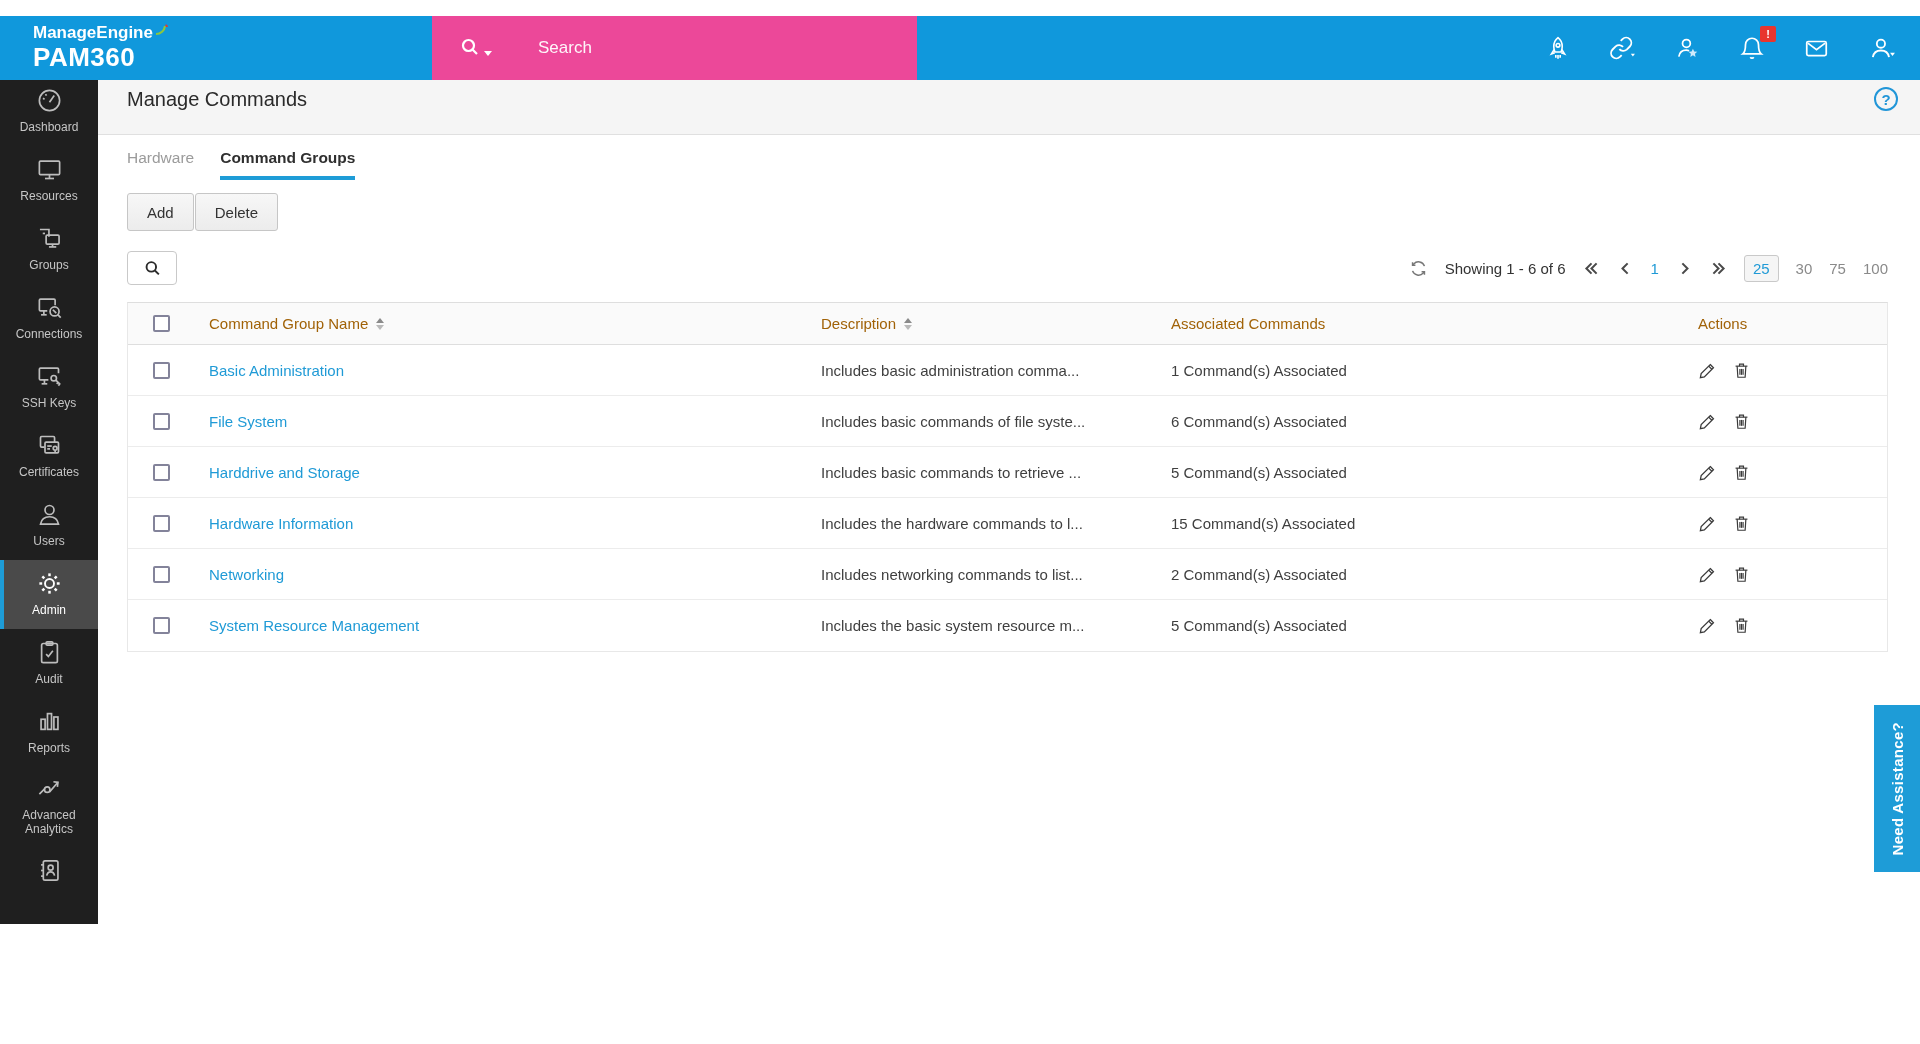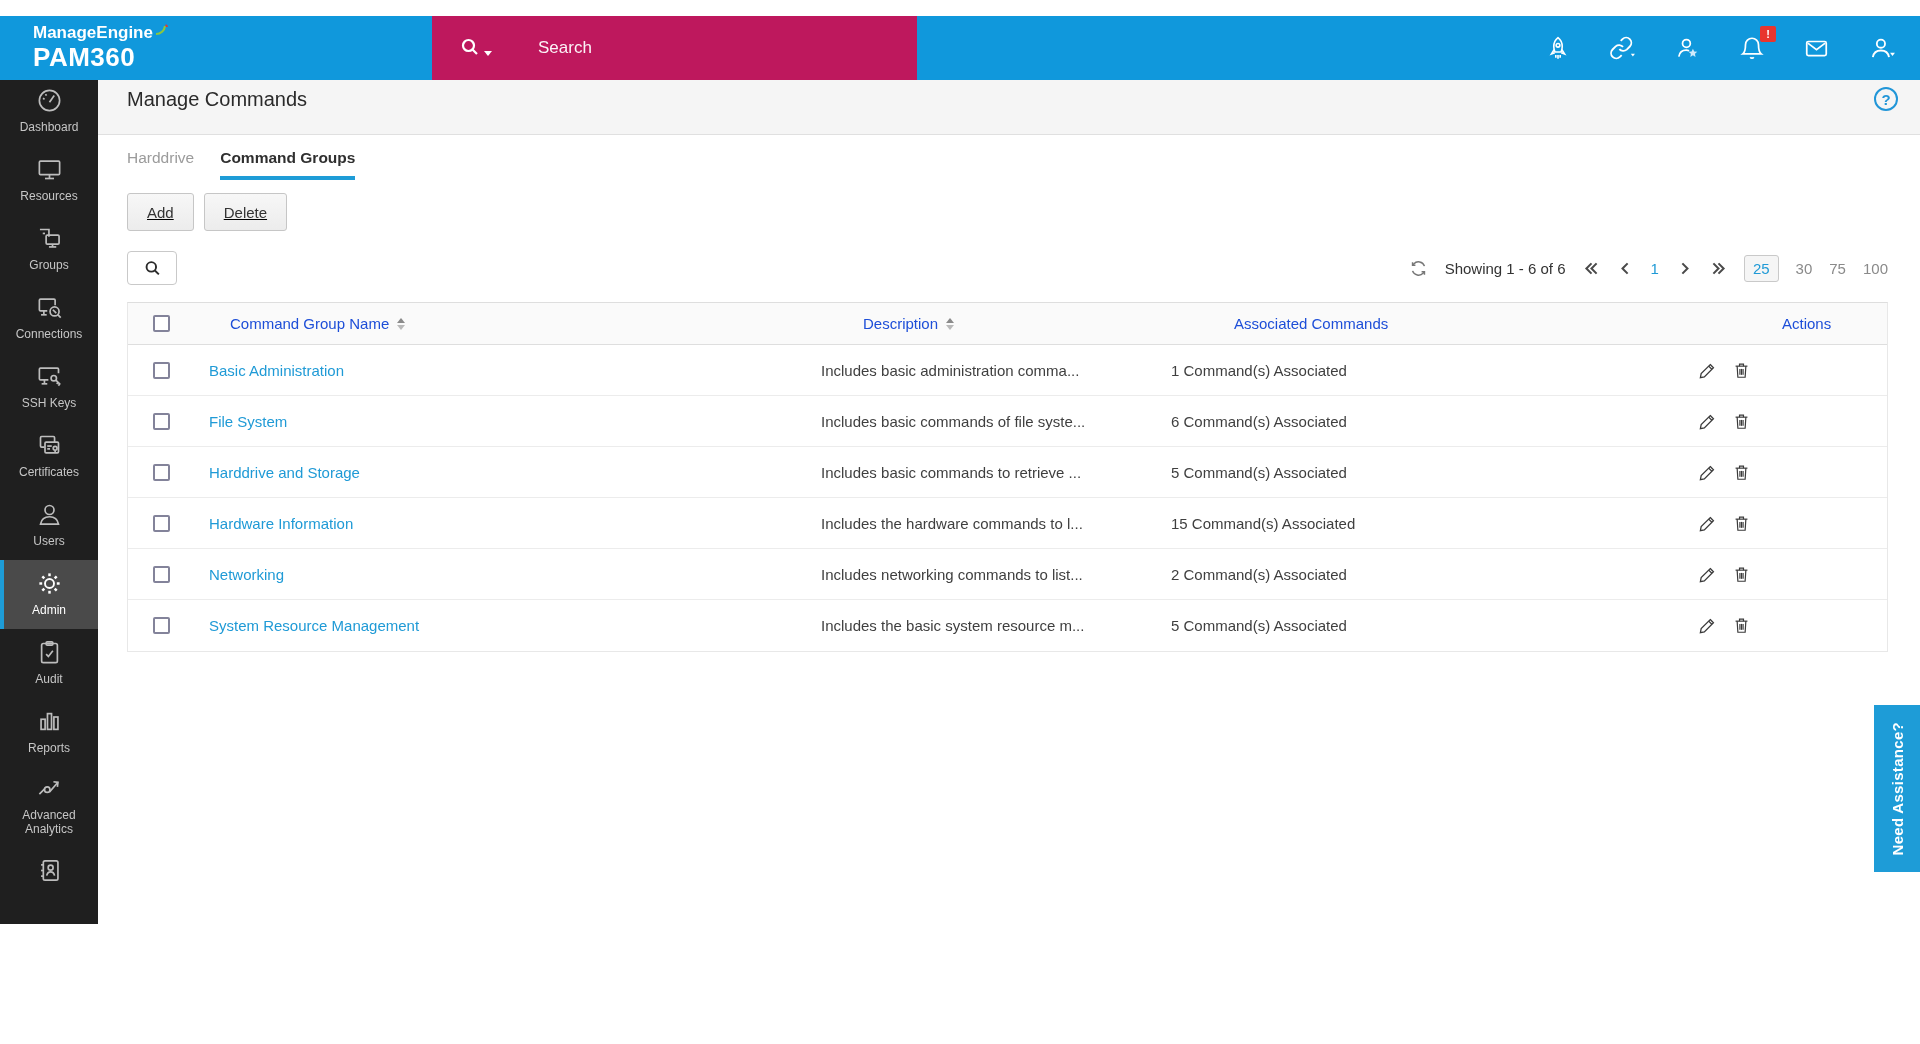--- a/index.html
+++ b/index.html
@@ -6,21 +6,21 @@
   html,body { width:1920px; height:1044px; overflow:hidden; background:#fff;
               font-family:"Liberation Sans", sans-serif; }
 
   
   .topbar { position:fixed; top:16px; left:0; width:1920px; height:64px;
             background:#1098dc; display:flex; align-items:stretch; z-index:20; }
   .logo-block { width:432px; display:flex; flex-direction:column; justify-content:center;
                 padding-left:33px; }
   .brand-top { color:#fff; font-size:17px; font-weight:bold; display:flex; align-items:flex-start; gap:1px; line-height:1; }
   .brand-bottom { color:#fff; font-size:26px; font-weight:bold; letter-spacing:.5px; line-height:1.1; margin-top:2px; }
-  .search-strip { width:485px; background:#be185d; display:flex; align-items:center;
+  .search-strip { width:485px; background:#ec4899; display:flex; align-items:center;
                   padding-left:26px; gap:8px; }
   .search-ico-wrap { display:flex; align-items:flex-end; gap:2px; cursor:pointer; }
   .caret-down { width:0; height:0; border-left:4px solid transparent; border-right:4px solid transparent;
                 border-top:5px solid #fff; margin-bottom:4px; }
   .global-search { background:transparent; border:none; outline:none; color:#fff;
                    font-size:17px; width:300px; margin-left:38px; font-family:"Liberation Sans",sans-serif; }
   .global-search::placeholder { color:#fff; opacity:.95; }
   .topbar-right { flex:1; display:flex; align-items:center; justify-content:flex-end;
                   gap:38px; padding-right:24px; color:#fff; }
   .tb-icon { position:relative; cursor:pointer; display:flex; align-items:center; color:#fff; }
@@ -46,39 +46,39 @@
   .page-title { font-size:20px; color:#2a2a2a; }
   .help-circle { width:24px; height:24px; border:2px solid #2196d8; border-radius:50%;
                  color:#2196d8; font-size:15px; font-weight:bold; display:flex; align-items:center;
                  justify-content:center; cursor:pointer; margin-right:8px; }
 
   .content { padding:0 32px 0 29px; }
   .tabs { display:flex; gap:26px; margin-top:14px; }
   .tab { font-size:15.5px; color:#9b9b9b; padding-bottom:9px; border-bottom:4px solid transparent; cursor:pointer; }
   .tab.active { color:#2f2f2f; font-weight:600; border-bottom-color:#1e9cd7; }
 
-  .btn-row { margin-top:13px; display:flex; gap:10px;text-decoration:underline; }
+  .btn-row { margin-top:13px; display:flex; gap:1px; }
   .btn { background:linear-gradient(#f7f7f7,#ececec); border:1px solid #c6c6c6; border-radius:3px;
          height:38px; padding:0 19px; font-size:15px; color:#333; cursor:pointer;
          font-family:"Liberation Sans",sans-serif; }
 
   .filter-row { margin-top:20px; display:flex; align-items:center; justify-content:space-between; }
   .search-btn { width:50px; height:34px; background:#fff; border:1px solid #c9c9c9; border-radius:4px;
                 display:flex; align-items:center; justify-content:center; cursor:pointer; color:#2b2b2b; }
   .pager { display:flex; align-items:center; gap:17px; font-size:15px; color:#333; }
   .pg-ico { display:flex; align-items:center; cursor:pointer; color:#4a4a4a; }
   .page-num { color:#1f9ad6; cursor:pointer; }
   .size-box { border:1px solid #c9c9c9; background:#f5f5f5; border-radius:3px; padding:4px 8px;
               color:#1f9ad6; font-size:15px; cursor:pointer; }
   .size { color:#8a8a8a; cursor:pointer; }
 
   
   .tbl { margin-top:17px; border:1px solid #e8e8e8; border-top:1px solid #dedede; }
   .thead { display:flex; align-items:center; height:42px; background:#fafafa;
-           border-bottom:1px solid #dedede; font-size:15px; color:#1d4ed8;gap:21px; }
+           border-bottom:1px solid #dedede; font-size:15px; color:#a16207; }
   .trow { display:flex; align-items:center; height:51px; border-bottom:1px solid #ececec; font-size:15px; }
   .trow:last-child { border-bottom:none; }
   .col-check { width:68px; padding-left:25px; display:flex; align-items:center; }
   .col-name { width:620px; padding-left:13px; white-space:nowrap; overflow:hidden; }
   .col-desc { width:350px; padding-left:5px; white-space:nowrap; overflow:hidden; }
   .col-assoc { width:525px; padding-left:5px; white-space:nowrap; }
   .col-actions { flex:1; padding-left:7px; display:flex; align-items:center; gap:15px; }
   .checkbox { width:17px; height:17px; border:2px solid #83839a; border-radius:2px; background:#fff; cursor:pointer; }
   .hdr-cell { display:flex; align-items:center; gap:8px; }
   .sort { display:inline-flex; flex-direction:column; gap:2px; cursor:pointer; }
@@ -307,21 +307,21 @@
 <div class="main">
 
   <div class="title-bar">
     <span class="page-title">Manage Commands</span>
     <span class="help-circle">?</span>
   </div>
 
   <div class="content">
 
     <div class="tabs">
-      <span class="tab">Harddrive</span>
+      <span class="tab">Hardware</span>
       <span class="tab active">Command Groups</span>
     </div>
 
     <div class="btn-row">
       <button class="btn">Add</button>
       <button class="btn">Delete</button>
     </div>
 
     <div class="filter-row">
       <div class="search-btn">

